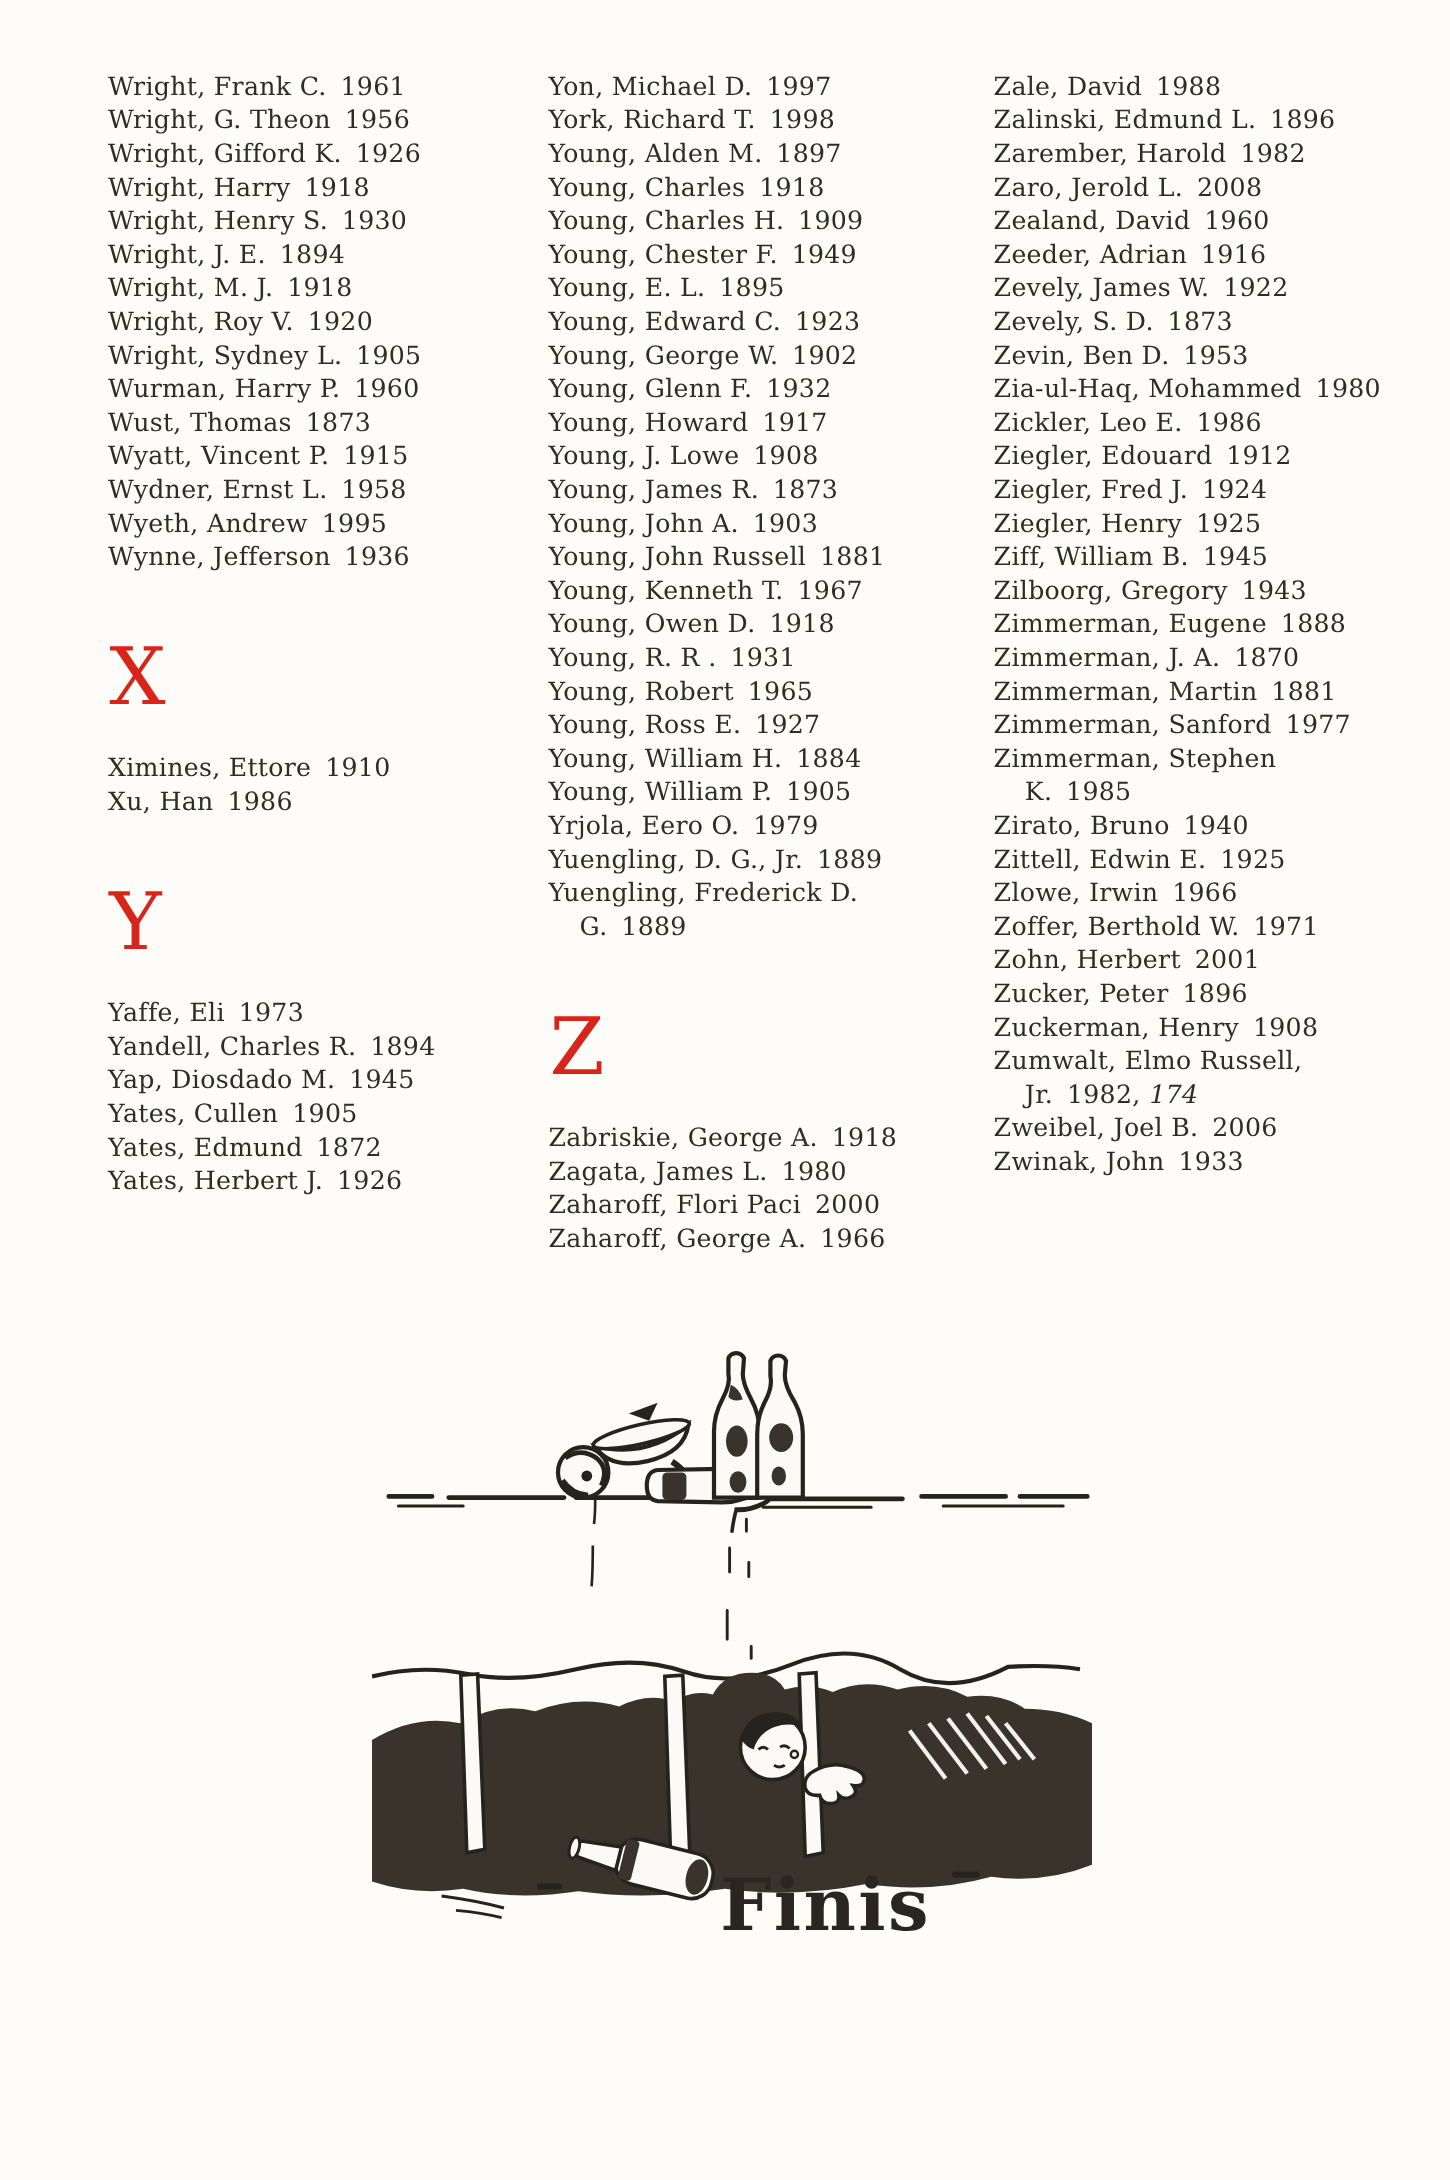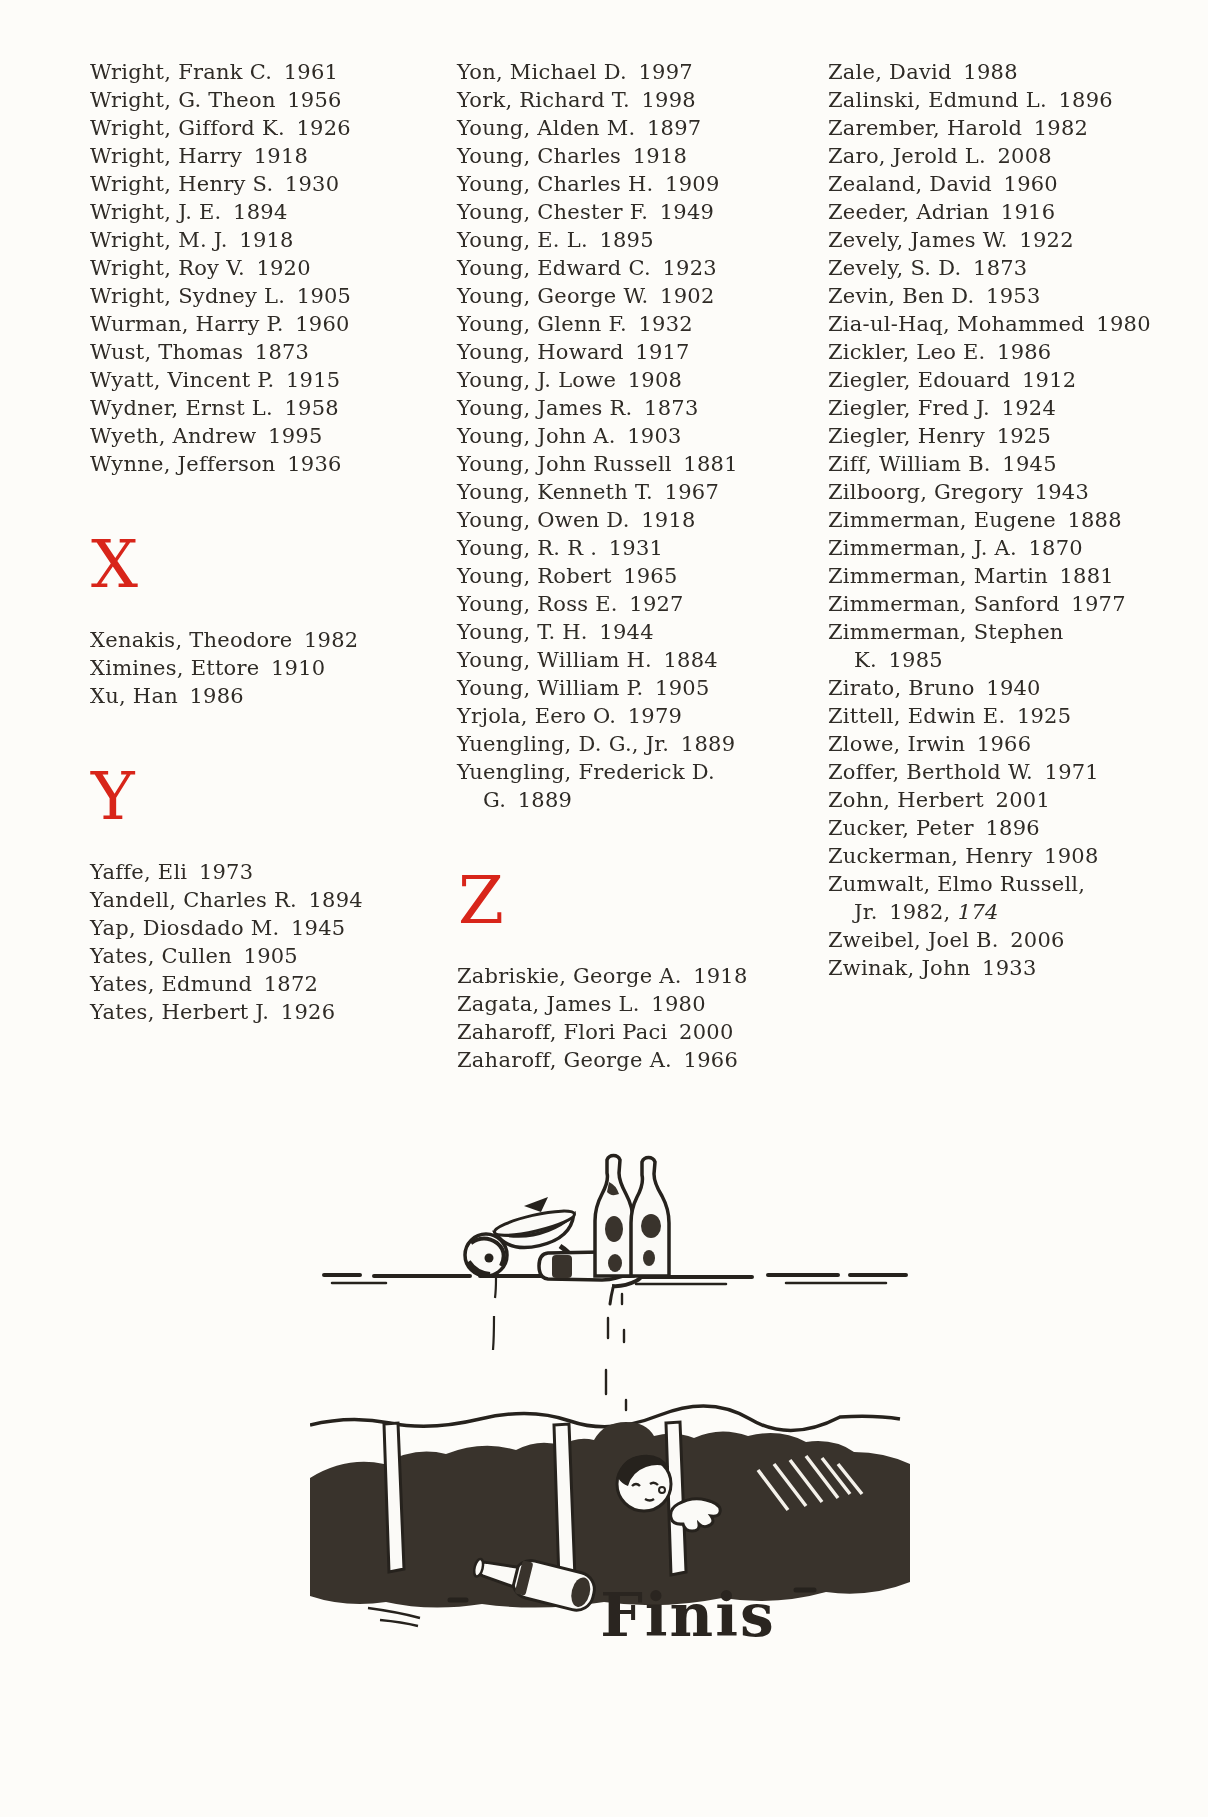--- a/index.html
+++ b/index.html
@@ -54,21 +54,20 @@
         <div class="entry"><span class="name">Wright, M. J.</span><span class="yr"><span class="year">1918</span></span></div>
         <div class="entry"><span class="name">Wright, Roy V.</span><span class="yr"><span class="year">1920</span></span></div>
         <div class="entry"><span class="name">Wright, Sydney L.</span><span class="yr"><span class="year">1905</span></span></div>
         <div class="entry"><span class="name">Wurman, Harry P.</span><span class="yr"><span class="year">1960</span></span></div>
         <div class="entry"><span class="name">Wust, Thomas</span><span class="yr"><span class="year">1873</span></span></div>
         <div class="entry"><span class="name">Wyatt, Vincent P.</span><span class="yr"><span class="year">1915</span></span></div>
         <div class="entry"><span class="name">Wydner, Ernst L.</span><span class="yr"><span class="year">1958</span></span></div>
         <div class="entry"><span class="name">Wyeth, Andrew</span><span class="yr"><span class="year">1995</span></span></div>
         <div class="entry"><span class="name">Wynne, Jefferson</span><span class="yr"><span class="year">1936</span></span></div>
         <div class="letter-heading">X</div>
-        <div class="entry"><span class="name">Xenakis, Theodore</span><span class="yr"><span class="year">1982</span></span></div>
         <div class="entry"><span class="name">Ximines, Ettore</span><span class="yr"><span class="year">1910</span></span></div>
         <div class="entry"><span class="name">Xu, Han</span><span class="yr"><span class="year">1986</span></span></div>
         <div class="letter-heading">Y</div>
         <div class="entry"><span class="name">Yaffe, Eli</span><span class="yr"><span class="year">1973</span></span></div>
         <div class="entry"><span class="name">Yandell, Charles R.</span><span class="yr"><span class="year">1894</span></span></div>
         <div class="entry"><span class="name">Yap, Diosdado M.</span><span class="yr"><span class="year">1945</span></span></div>
         <div class="entry"><span class="name">Yates, Cullen</span><span class="yr"><span class="year">1905</span></span></div>
         <div class="entry"><span class="name">Yates, Edmund</span><span class="yr"><span class="year">1872</span></span></div>
         <div class="entry"><span class="name">Yates, Herbert J.</span><span class="yr"><span class="year">1926</span></span></div>
       </div>
@@ -86,21 +85,20 @@
         <div class="entry"><span class="name">Young, Howard</span><span class="yr"><span class="year">1917</span></span></div>
         <div class="entry"><span class="name">Young, J. Lowe</span><span class="yr"><span class="year">1908</span></span></div>
         <div class="entry"><span class="name">Young, James R.</span><span class="yr"><span class="year">1873</span></span></div>
         <div class="entry"><span class="name">Young, John A.</span><span class="yr"><span class="year">1903</span></span></div>
         <div class="entry"><span class="name">Young, John Russell</span><span class="yr"><span class="year">1881</span></span></div>
         <div class="entry"><span class="name">Young, Kenneth T.</span><span class="yr"><span class="year">1967</span></span></div>
         <div class="entry"><span class="name">Young, Owen D.</span><span class="yr"><span class="year">1918</span></span></div>
         <div class="entry"><span class="name">Young, R. R .</span><span class="yr"><span class="year">1931</span></span></div>
         <div class="entry"><span class="name">Young, Robert</span><span class="yr"><span class="year">1965</span></span></div>
         <div class="entry"><span class="name">Young, Ross E.</span><span class="yr"><span class="year">1927</span></span></div>
-        <div class="entry"><span class="name">Young, T. H.</span><span class="yr"><span class="year">1944</span></span></div>
         <div class="entry"><span class="name">Young, William H.</span><span class="yr"><span class="year">1884</span></span></div>
         <div class="entry"><span class="name">Young, William P.</span><span class="yr"><span class="year">1905</span></span></div>
         <div class="entry"><span class="name">Yrjola, Eero O.</span><span class="yr"><span class="year">1979</span></span></div>
         <div class="entry"><span class="name">Yuengling, D. G., Jr.</span><span class="yr"><span class="year">1889</span></span></div>
         <div class="entry"><span class="name">Yuengling, Frederick D. G.</span><span class="yr"><span class="year">1889</span></span></div>
         <div class="letter-heading">Z</div>
         <div class="entry"><span class="name">Zabriskie, George A.</span><span class="yr"><span class="year">1918</span></span></div>
         <div class="entry"><span class="name">Zagata, James L.</span><span class="yr"><span class="year">1980</span></span></div>
         <div class="entry"><span class="name">Zaharoff, Flori Paci</span><span class="yr"><span class="year">2000</span></span></div>
         <div class="entry"><span class="name">Zaharoff, George A.</span><span class="yr"><span class="year">1966</span></span></div>

